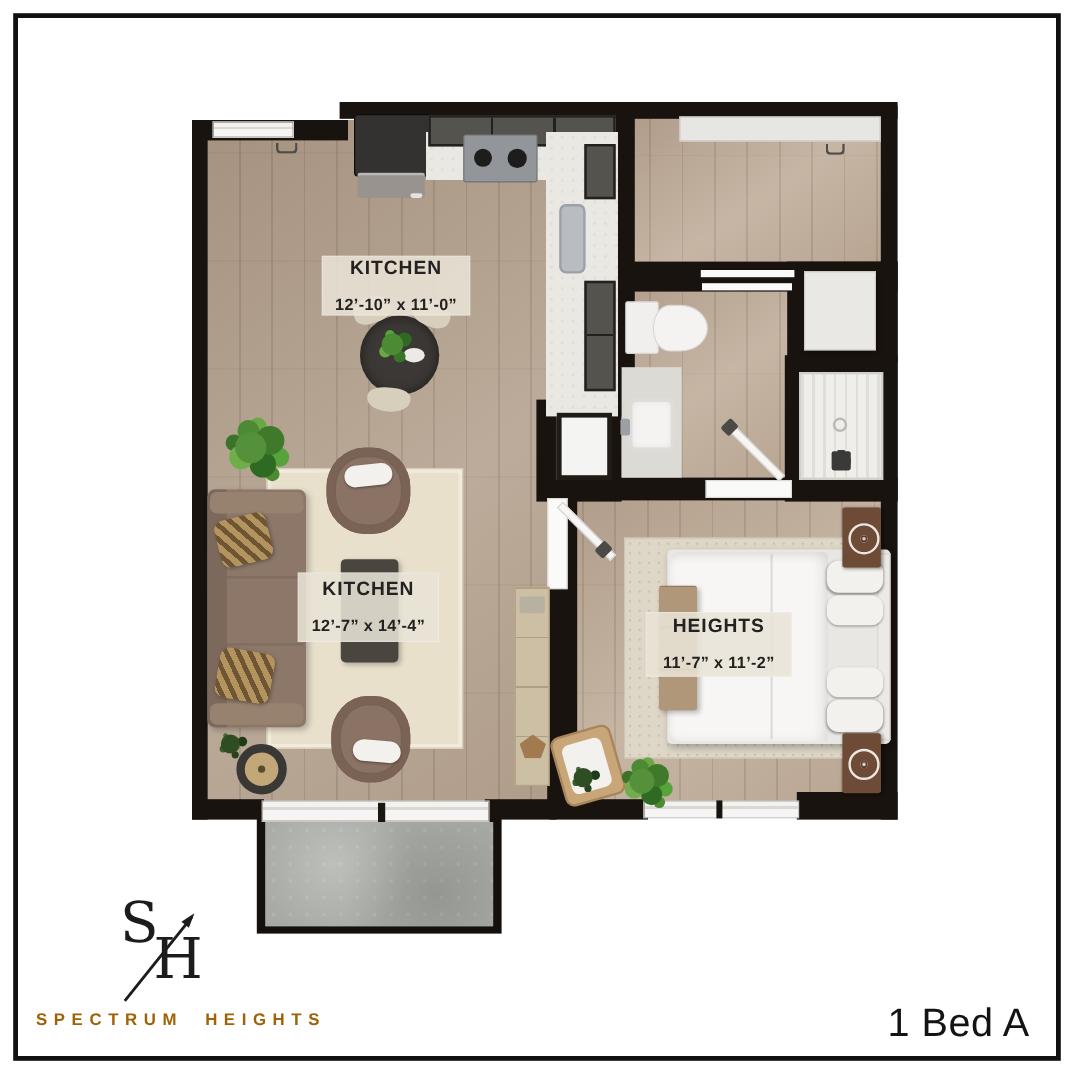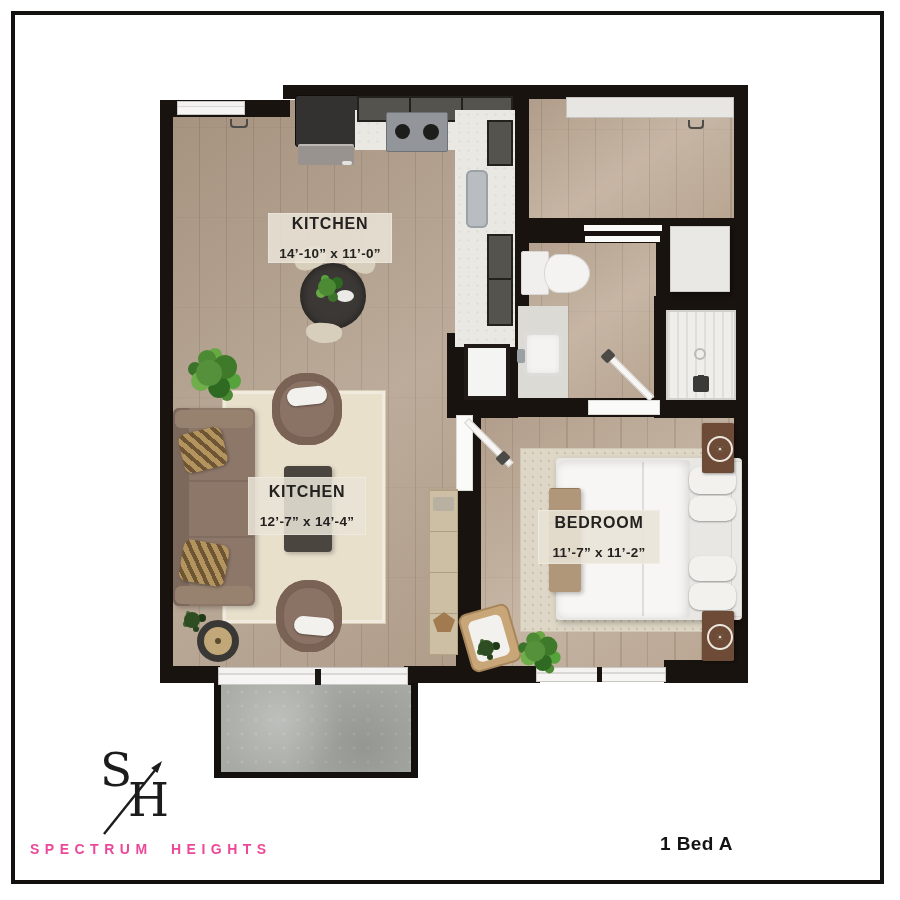--- a/index.html
+++ b/index.html
@@ -35,22 +35,22 @@
     box-shadow:10px -2px 0 -4px #1f3a16,-6px 4px 0 -5px #3a5f2a,4px 9px 0 -5px #27421c,-4px -7px 0 -6px #456b33;}
   .armchair{position:absolute;background:#8a7264;border-radius:46% 46% 46% 46%;box-shadow:inset 0 0 0 7px #7a6254, inset 0 0 0 8px rgba(0,0,0,0.15);}
   .wpillow{position:absolute;background:#f2f1ee;border-radius:10px;box-shadow:0 1px 2px rgba(0,0,0,0.35);}
   .nsring{position:absolute;border:2px solid #ece8e0;border-radius:50%;}
   .nsring::after{content:"";position:absolute;left:50%;top:50%;width:6px;height:6px;margin:-3px 0 0 -3px;border-radius:50%;background:#d9cfbf;box-shadow:0 0 0 1.5px #5b3f2e inset;}
   .shower{position:absolute;background:#efeeea;background-image:repeating-linear-gradient(90deg,#e0ded9 0 2px, transparent 2px 9px);border:2px solid #d2d0cb;box-sizing:border-box;}
   .hook{position:absolute;border:2px solid #4e4c48;border-top:none;border-radius:0 0 4px 4px;background:transparent;}
   .pent{position:absolute;background:#a17b4f;clip-path:polygon(50% 0,100% 40%,80% 100%,20% 100%,0 40%);}
   .brand-mono{position:absolute;left:88px;top:746px;width:104px;height:98px;color:#1c1c1c;}
   .brand-mono .ltr{position:absolute;font-family:"DejaVu Serif",serif;font-size:47px;line-height:1;}
-  .brand-name{position:absolute;left:30px;top:841px;width:240px;font-size:14px;font-weight:600;letter-spacing:5.5px;word-spacing:9px;color:#ec4899;white-space:nowrap;}
-  .unit-label{position:absolute;left:660px;top:833px;width:198px;font-size:19px;font-weight:700;letter-spacing:0.4px;color:#131313;}
+  .brand-name{position:absolute;left:30px;top:841px;width:240px;font-size:14px;font-weight:600;letter-spacing:5.5px;word-spacing:9px;color:#a16207;white-space:nowrap;}
+  .unit-label{position:absolute;left:660px;top:833px;width:198px;text-align:right;font-size:33px;font-weight:400;letter-spacing:0.4px;color:#131313;}
   .seam{position:absolute;background:rgba(0,0,0,0.10);}
   .hseam{position:absolute;background:rgba(0,0,0,0.08);}
 </style>
 </head>
 <body>
 
 <div class="canvas">
 
   <div class="frame"></div>
 
@@ -178,28 +178,28 @@
   <div class="nsring" style="left:707px;top:624px;width:22px;height:22px;"></div>
 
   <div class="abs" style="left:464px;top:608px;width:52px;height:60px;background:#c9a678;border-radius:8px;transform:rotate(-16deg);border:2px solid #a8865c;box-sizing:border-box;">
     <div class="abs" style="left:6px;top:7px;width:34px;height:42px;background:#f2f1ee;border-radius:6px;"></div>
   </div>
   <div class="plantdk" style="left:478px;top:640px;"></div>
   <div class="plantbig" style="left:522px;top:638px;transform:scale(0.8);"></div>
 
   <div class="label" style="left:268px;top:213px;width:124px;height:50px;">
     <div class="rname">KITCHEN</div>
-    <div class="rdims">14’-10” x 11’-0”</div>
+    <div class="rdims">12’-10” x 11’-0”</div>
   </div>
   <div class="label" style="left:248px;top:477px;width:118px;height:58px;">
     <div class="rname">KITCHEN</div>
     <div class="rdims">12’-7” x 14’-4”</div>
   </div>
   <div class="label" style="left:538px;top:510px;width:122px;height:54px;">
-    <div class="rname">BEDROOM</div>
+    <div class="rname">HEIGHTS</div>
     <div class="rdims">11’-7” x 11’-2”</div>
   </div>
 
   <div class="brand-mono">
     <div class="ltr" style="left:12px;top:0px;">S</div>
     <div class="ltr" style="left:40px;top:30px;">H</div>
     <svg width="104" height="98" viewBox="0 0 104 98" style="position:absolute;left:0;top:0;">
       <line x1="16" y1="88" x2="72" y2="18" stroke="#1c1c1c" stroke-width="2.4"></line>
       <polygon points="74,15 69.4,27.1 63.2,22.1" fill="#1c1c1c"></polygon>
     </svg>

